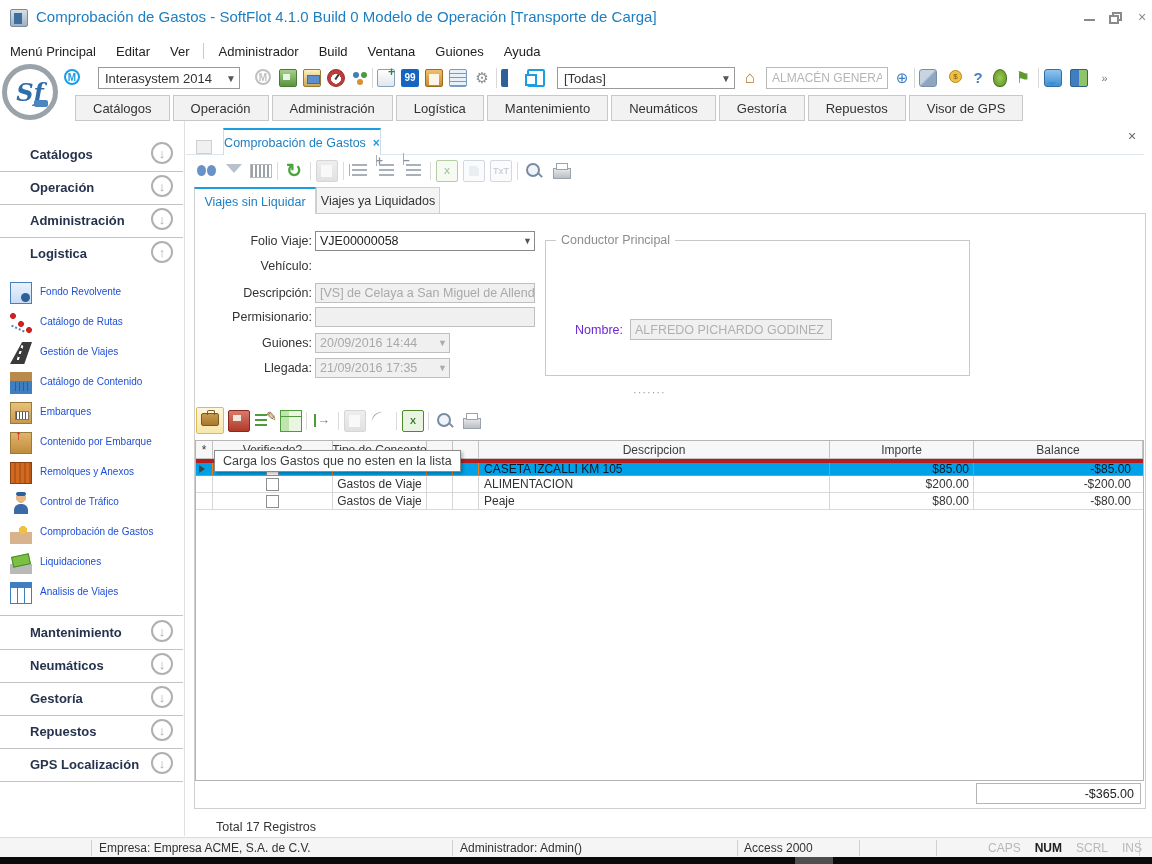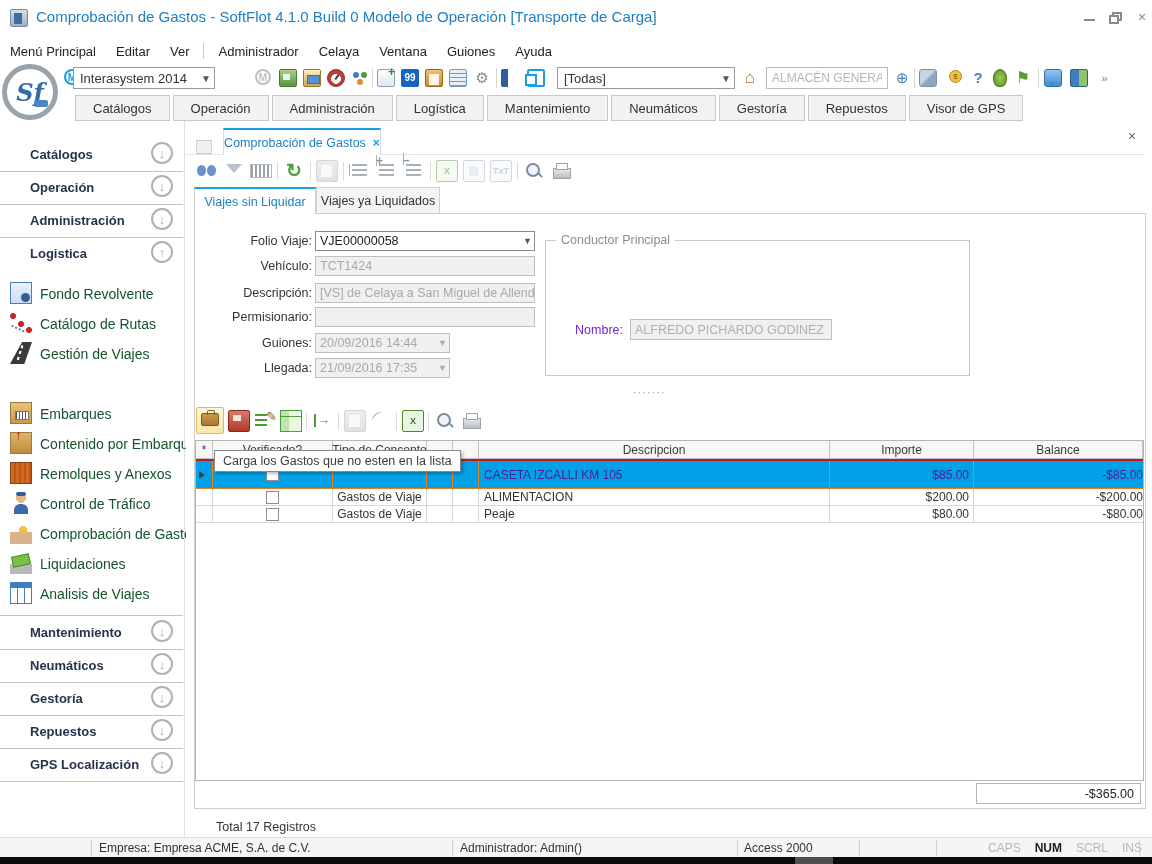--- a/index.html
+++ b/index.html
@@ -63,21 +63,21 @@
 
 #modtabs{position:absolute;left:75px;top:95px;height:26px;display:flex;gap:3px;z-index:1}
 .modtab{height:26px;padding:0 17px;display:flex;align-items:center;background:#f2f2f2;border:1px solid #c8c8c8;font-size:13px;color:#333;cursor:default}
 
 #sidebar{position:absolute;left:0;top:121px;width:185px;height:715px;background:#fff;border-right:1px solid #e0e0e0}
 .side-sec{position:absolute;left:0;width:185px;height:29px}
 .side-sec .slabel{position:absolute;left:30px;top:7px;font-weight:bold;font-size:13px;color:#26334d}
 .side-sec .scircle{position:absolute;right:12px;top:2px;width:22px;height:22px;border-radius:50%;border:2px solid #b0b0b0;color:#a8a8a8;font-size:13px;font-weight:bold;text-align:center;line-height:20px;background:#fff}
 .sdiv{position:absolute;left:0;width:183px;height:1px;background:#c3c3c3}
 .side-item{position:absolute;left:0;width:185px;height:29px;cursor:default}
-.side-item .ilabel{position:absolute;left:40px;top:7px;font-size:14px;color:#14532d;white-space:nowrap}
+.side-item .ilabel{position:absolute;left:40px;top:7px;font-size:10px;color:#1d4ed8;white-space:nowrap}
 .si{position:absolute;left:10px;top:3px;width:22px;height:22px}
 .si-fondo{background:linear-gradient(#eaf2fc,#c8dcf4);border:1px solid #4a7ec0}
 .si-fondo:after{content:"";position:absolute;right:1px;bottom:1px;width:9px;height:9px;border-radius:50%;background:#2f5f9a}
 .si-rutas{background:radial-gradient(circle 3px at 3px 4px,#cc2222 95%,transparent),radial-gradient(circle 3px at 11px 12px,#cc2222 95%,transparent),radial-gradient(circle 3px at 19px 18px,#cc2222 95%,transparent)}
 .si-rutas:after{content:"";position:absolute;left:3px;top:6px;width:14px;height:10px;border-bottom:2px dotted #4a86c0;transform:rotate(25deg)}
 .si-road{background:#3a3a3a;clip-path:polygon(55% 0,100% 0,65% 100%,0 100%)}
 .si-road:after{content:"";position:absolute;left:9px;top:3px;width:2px;height:16px;background:repeating-linear-gradient(#fff 0 3px,transparent 3px 6px);transform:rotate(18deg)}
 .si-basket{background:linear-gradient(#b98a4a 0 9px,#3f7ec0 9px)}
 .si-basket:after{content:"";position:absolute;left:2px;top:10px;width:18px;height:9px;background:repeating-linear-gradient(90deg,transparent 0 3px,#2a5f98 3px 4px)}
 .si-box{background:linear-gradient(#e8c27a,#c89a4e);border:1px solid #9a7a3a}
@@ -158,25 +158,25 @@
 .ico-clip{color:#8a929c;font-size:16px;text-align:center;line-height:20px;transform:rotate(-40deg)}
 
 #grid{position:absolute;left:0px;top:226px;width:949px;height:341px;border:1px solid #b5b5b5;background:#fff;font-size:12px}
 .grow{display:flex;height:17px}
 #ghead{height:18px;background:#f7f7f7;border-bottom:1px solid #c3c3c3;color:#3c3c3c}
 .gc{flex:none;border-right:1px solid #d6d6d6;display:flex;align-items:center;justify-content:center;overflow:hidden;white-space:nowrap}
 #ghead .gc{border-right:1px solid #c3c3c3}
 .gc.c0{width:17px}.gc.c1{width:120px}.gc.c2{width:94px}.gc.c3{width:26px}.gc.c4{width:26px}
 .gc.c5{width:351px;justify-content:flex-start;padding-left:5px}
 .gc.c6{width:144px;justify-content:flex-end;padding-right:4px}
-.gc.c7{width:169px;justify-content:flex-end;padding-right:0;border-right:none}
+.gc.c7{width:169px;justify-content:flex-end;padding-right:12px;border-right:none}
 #ghead .gc.c5{justify-content:center;padding-left:0}
 #ghead .gc.c6,#ghead .gc.c7{justify-content:center;padding-right:0}
 .drow{border-bottom:1px solid #d9d9d9}
-.drow.sel{background:#00a1e6;color:#4c1d95;border-top:2px solid #b91c1c;border-bottom:1px solid #e87f1e;height:30px}
+.drow.sel{background:#00a1e6;color:#0f172a;border-top:4px solid #b91c1c;border-bottom:1px solid #e87f1e;height:17px}
 .drow.sel .gc{border-right:1px solid #e87f1e}
 .drow.sel .gc.c7{border-right:none}
 .cb{width:13px;height:13px;background:#fff;border:1px solid #8e8e8e}
 .rowarrow{width:0;height:0;border:4px solid transparent;border-left:6px solid #444}
 #tooltip{position:absolute;left:19px;top:236px;height:22px;background:#fff;border:1px solid #8a8a8a;box-shadow:2px 2px 3px rgba(0,0,0,.25);padding:0 8px;display:flex;align-items:center;font-size:12.5px;color:#3c3c3c;z-index:10;white-space:nowrap}
 #totalbox{position:absolute;left:781px;top:569px;width:165px;height:21px;border:1px solid #b5b5b5;background:#fff;display:flex;align-items:center;justify-content:flex-end;padding:0 6px;font-size:12.5px;color:#222}
 #totreg{position:absolute;left:30px;top:699px;font-size:12.5px;color:#333}
 
 #statusbar{position:absolute;left:0;top:837px;width:1152px;height:20px;background:#f5f5f5;border-top:1px solid #dcdcdc;font-size:12px;color:#333}
 .stext{position:absolute;top:3px;white-space:nowrap}
@@ -199,33 +199,33 @@
     </div>
   <div class="winbtn" style="left:1132px">×</div>
 </div>
 
 <div id="menubar">
   <span class="mi">Menú Principal</span>
   <span class="mi">Editar</span>
   <span class="mi">Ver</span>
   <span class="msep"></span>
   <span class="mi">Administrador</span>
-  <span class="mi">Celaya</span>
+  <span class="mi">Build</span>
   <span class="mi">Ventana</span>
   <span class="mi">Guiones</span>
   <span class="mi">Ayuda</span>
 </div>
 
 <div id="toolbar">
   <div id="logo">
     <span class="sf">Sf</span>
     <span class="truck"></span>
   </div>
   <div class="badge-circle" style="left:64px">M</div>
-  <div class="combo" style="left:73px;width:142px">
+  <div class="combo" style="left:98px;width:142px">
     <span class="cval">Interasystem 2014</span>
     <span class="carr">▼</span>
   </div>
   <div class="badge-circle grey" style="left:255px">M</div>
   <div class="ti vehicle" style="left:279px"></div>
   <div class="ti gallery" style="left:303px"></div>
   <div class="ti gauge" style="left:327px"></div>
   <div class="ti users" style="left:351px"></div>
   <div class="tsep" style="left:372px"></div>
   <div class="ti docnew" style="left:377px"></div>
@@ -292,20 +292,24 @@
     <span class="si si-fondo"></span>
     <span class="ilabel">Fondo Revolvente</span>
   </div>
   <div class="side-item" style="top:188px">
     <span class="si si-rutas"></span>
     <span class="ilabel">Catálogo de Rutas</span>
   </div>
   <div class="side-item" style="top:218px">
     <span class="si si-road"></span>
     <span class="ilabel">Gestión de Viajes</span>
+  </div>
+  <div class="side-item" style="top:248px">
+    <span class="si si-basket"></span>
+    <span class="ilabel">Catálogo de Contenido</span>
   </div>
   <div class="side-item" style="top:278px">
     <span class="si si-box"></span>
     <span class="ilabel">Embarques</span>
   </div>
   <div class="side-item" style="top:308px">
     <span class="si si-boxup"></span>
     <span class="ilabel">Contenido por Embarque</span>
   </div>
   <div class="side-item" style="top:368px">
@@ -388,23 +392,20 @@
   <div class="vtab" id="vtab1">Viajes sin Liquidar</div>
   <div class="vtab" id="vtab2">Viajes ya Liquidados</div>
 
   <div id="panel">
     <span class="flabel" style="left:5px;top:20px">Folio Viaje:</span>
     <div class="ffield enabled" style="top:17px;width:220px">
       <span>VJE00000058</span>
       <span class="fcombo-arr">▼</span>
     </div>
     <span class="flabel" style="left:5px;top:45px">Vehículo:</span>
-    <div class="ffield" style="top:42px;width:220px">
-      <span>TCT1424</span>
-    </div>
     <span class="flabel" style="left:5px;top:72px">Descripción:</span>
     <div class="ffield" style="top:69px;width:220px">
       <span>[VS] de Celaya a San Miguel de Allende</span>
     </div>
     <span class="flabel" style="left:5px;top:96px">Permisionario:</span>
     <div class="ffield" style="top:93px;width:220px">
       <span></span>
     </div>
     <span class="flabel" style="left:5px;top:122px">Guiones:</span>
     <div class="ffield" style="top:119px;width:135px">

